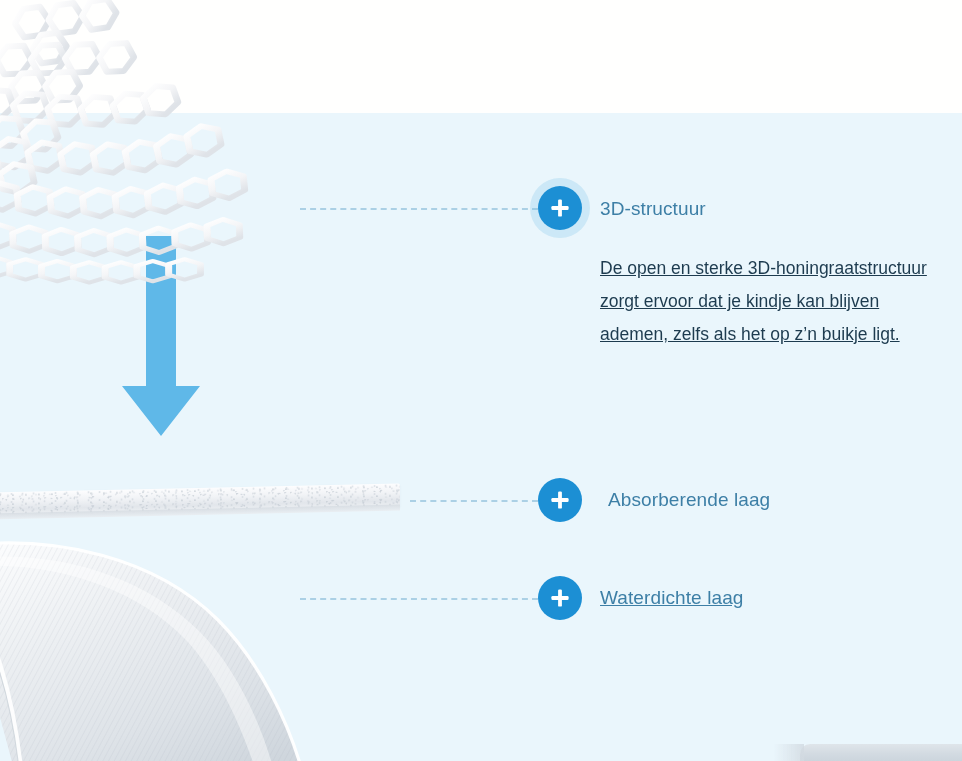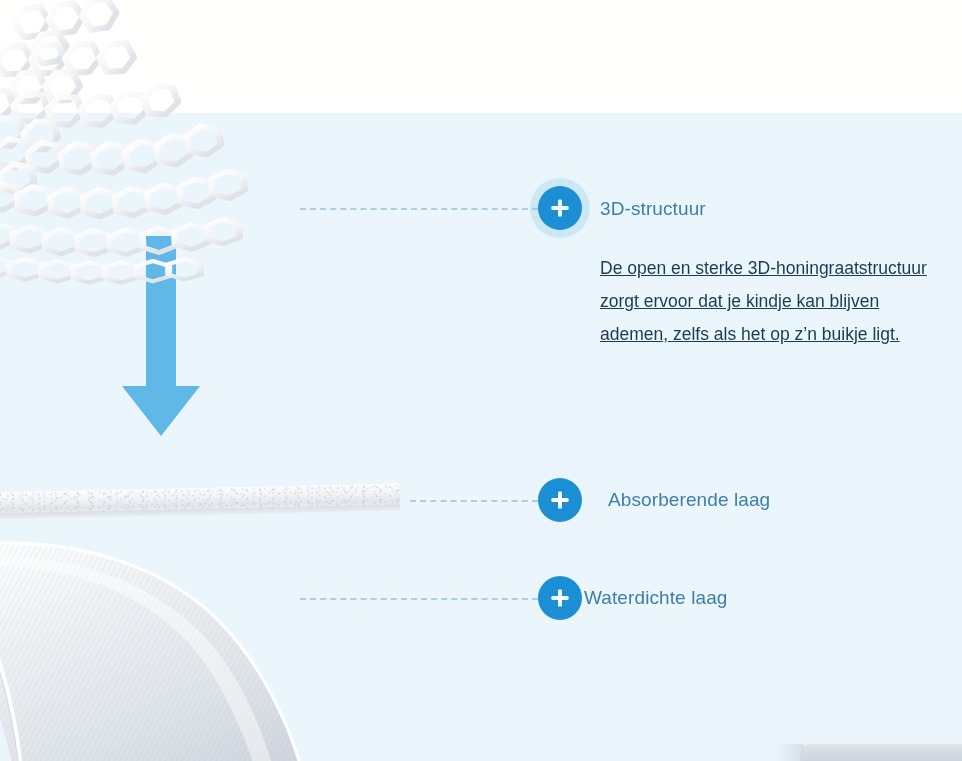--- a/index.html
+++ b/index.html
@@ -276,18 +276,18 @@
         <i></i>
       </div>
 
     <div class="plus" style="left:538px;top:576px;">
       <svg width="22" height="22" viewBox="0 0 22 22" xmlns="http://www.w3.org/2000/svg">
         <rect x="9.1" y="2.4" width="3.8" height="17.2" rx="1.2" fill="#ffffff"></rect>
         <rect x="2.4" y="9.1" width="17.2" height="3.8" rx="1.2" fill="#ffffff"></rect>
       </svg>
     </div>
 
-    <div class="c-title" style="left:584px;top:587px;">Waterdichte laag</div>
+    <div class="c-title" style="left:600px;top:587px;text-decoration:underline;">Waterdichte laag</div>
   </div>
 
   <div class="corner-panel"></div>
 
 </div>
 
 </body></html>

